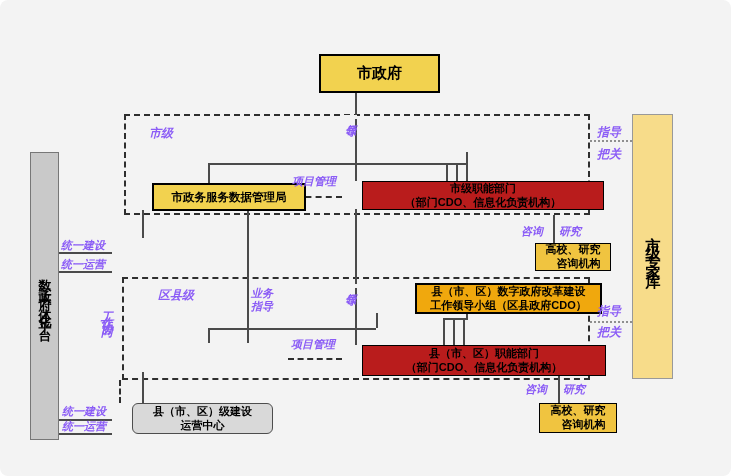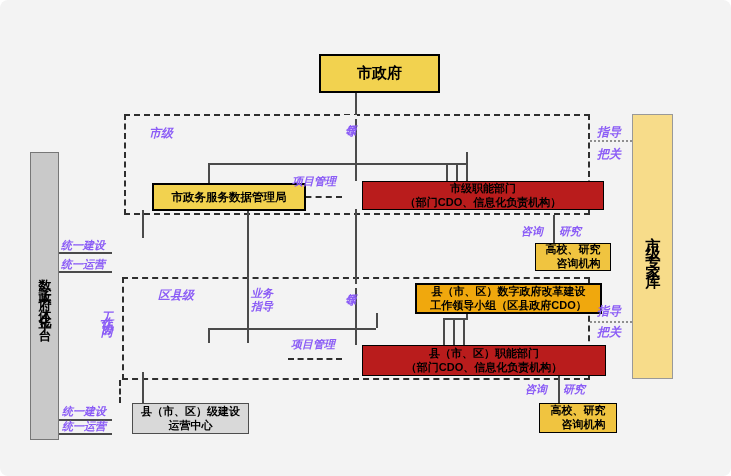--- a/index.html
+++ b/index.html
@@ -71,21 +71,21 @@
   <div class="box c-yellow" style="left:132px;top:183px;width:154px;height:28px;font-size:11.5px;">市政务服务数据管理局</div>
   <div class="box c-cream" style="left:342px;top:181px;width:242px;height:29px;">市级职能部门
 （部门CDO、信息化负责机构）</div>
   <div class="box c-gold" style="left:515px;top:243px;width:76px;height:28px;">高校、研究
 咨询机构</div>
 
   <div class="box c-orange" style="left:395px;top:283px;width:187px;height:31px;">县（市、区）数字政府改革建设
 工作领导小组（区县政府CDO）</div>
   <div class="box c-cream" style="left:342px;top:345px;width:244px;height:31px;">县（市、区）职能部门
 （部门CDO、信息化负责机构）</div>
-  <div class="box c-gray" style="left:112px;top:403px;width:117px;height:31px;">县（市、区）级建设
+  <div class="box c-gray" style="left:112px;top:403px;width:141px;height:31px;border-radius:6px;">县（市、区）级建设
 运营中心</div>
   <div class="box c-gold" style="left:519px;top:403px;width:78px;height:30px;">高校、研究
 咨询机构</div>
 
   <div class="elabel vtext" style="left:344px;top:115px;background:#F3F3F3;">领导</div>
   <div class="elabel vtext" style="left:344px;top:284px;background:#F3F3F3;">领导</div>
   <div class="elabel" style="left:251px;top:287px;">业务
 指导</div>
   <div class="elabel" style="left:292px;top:175px;">项目管理</div>
   <div class="elabel" style="left:291px;top:338px;">项目管理</div>

